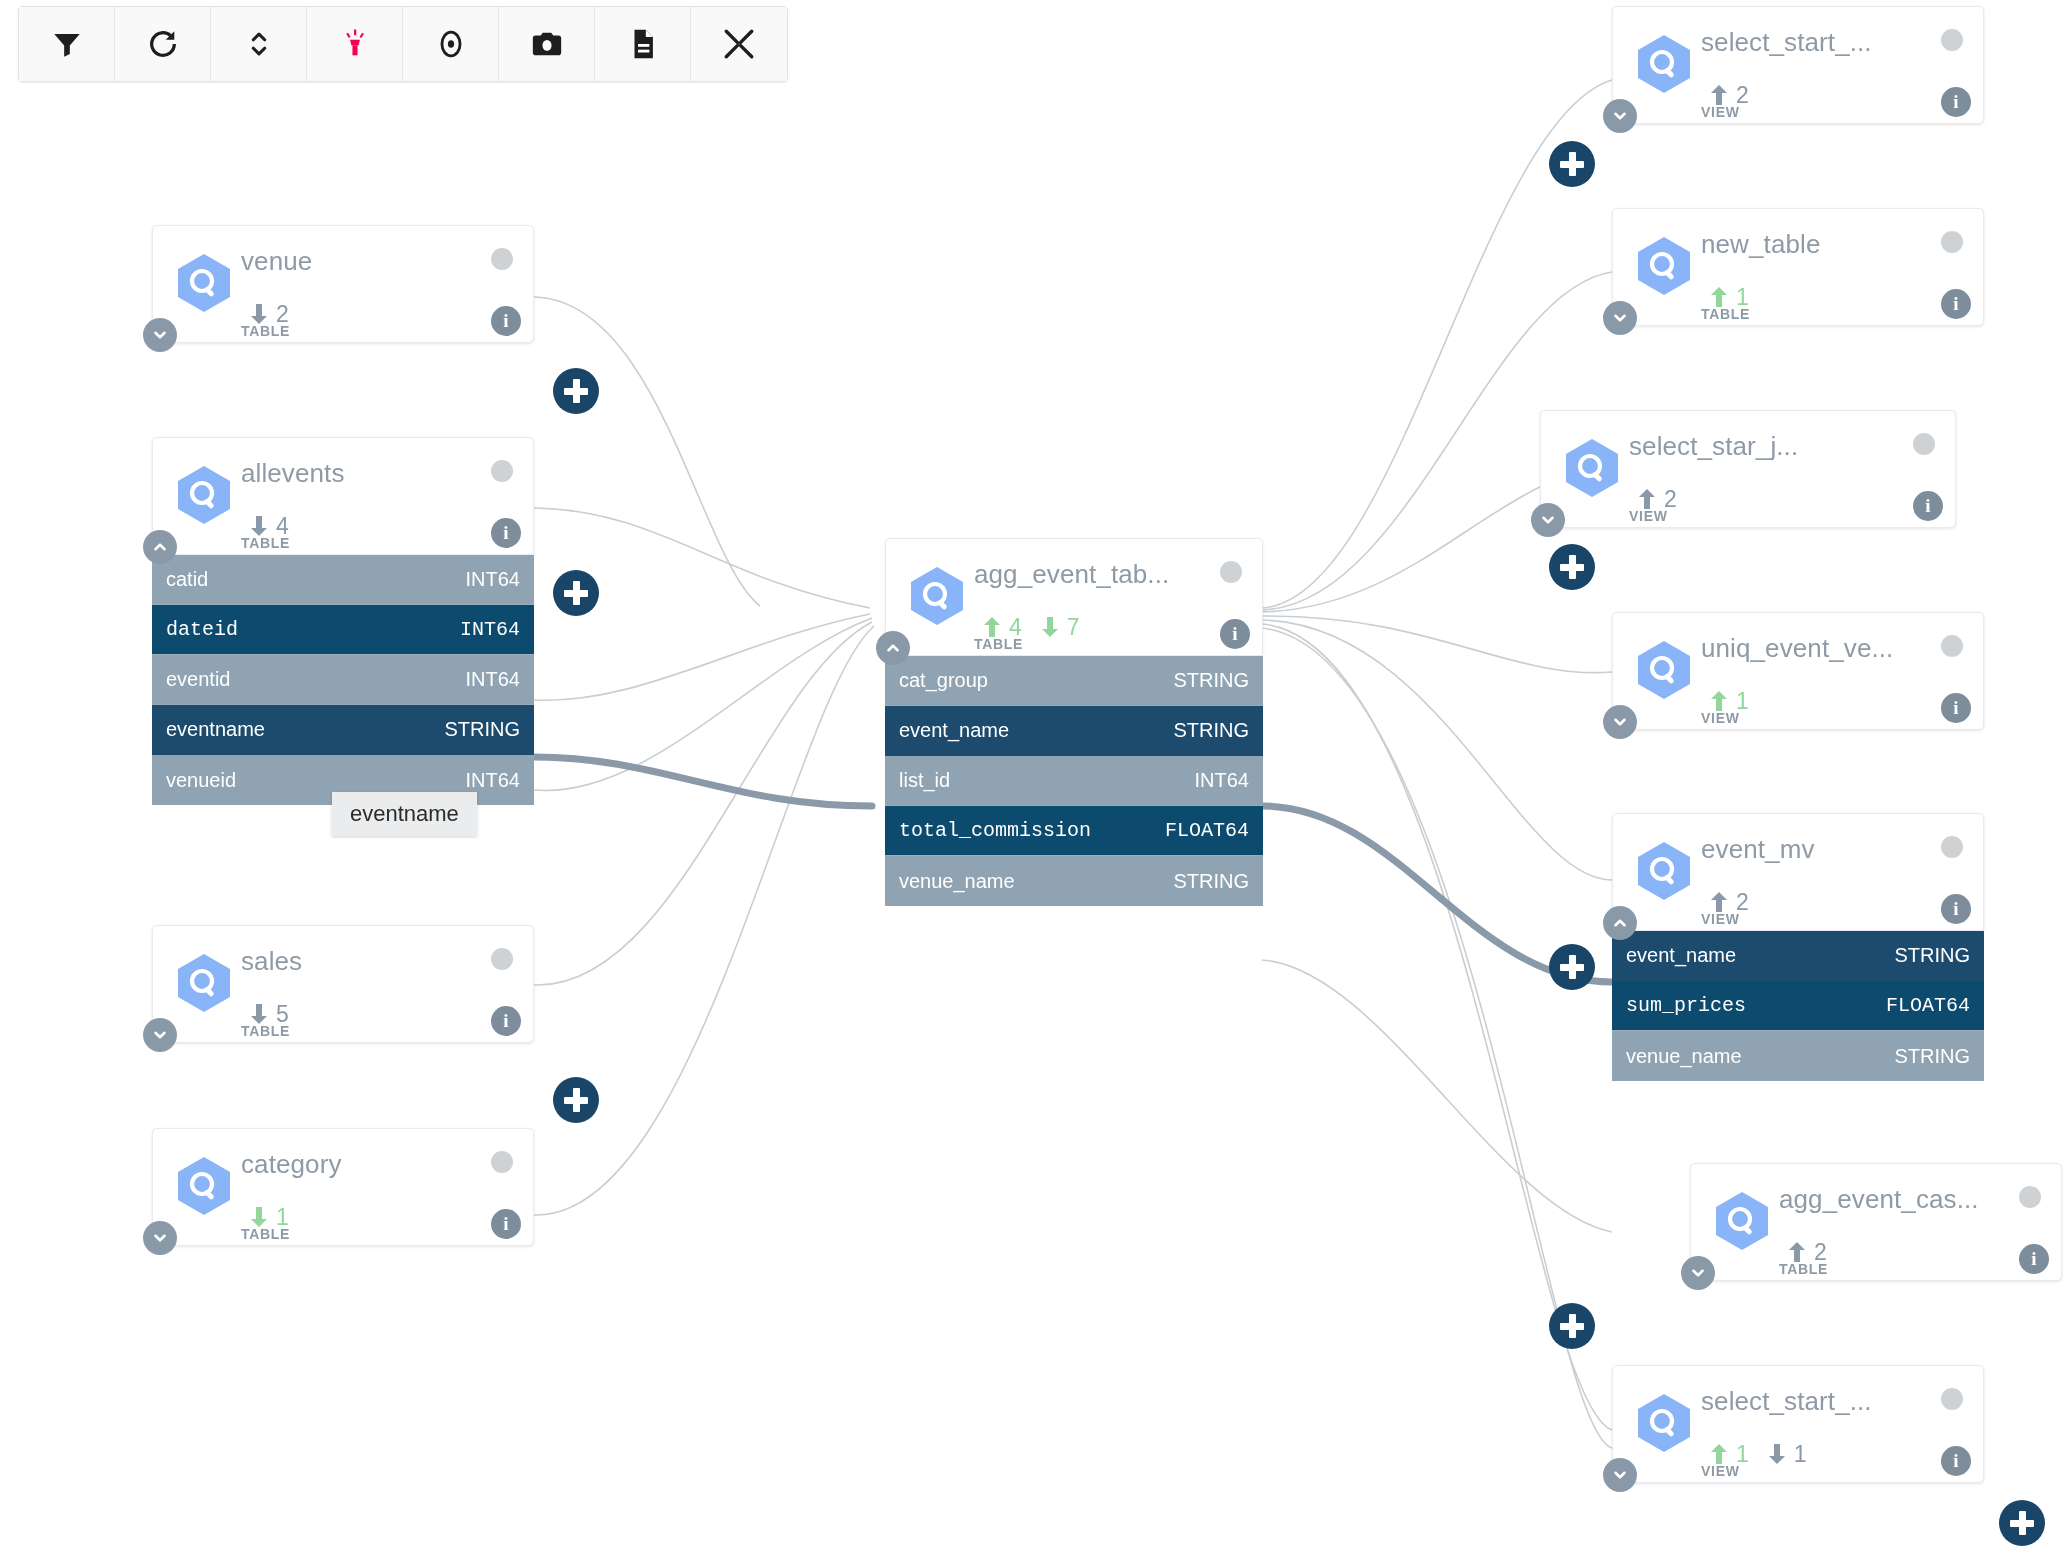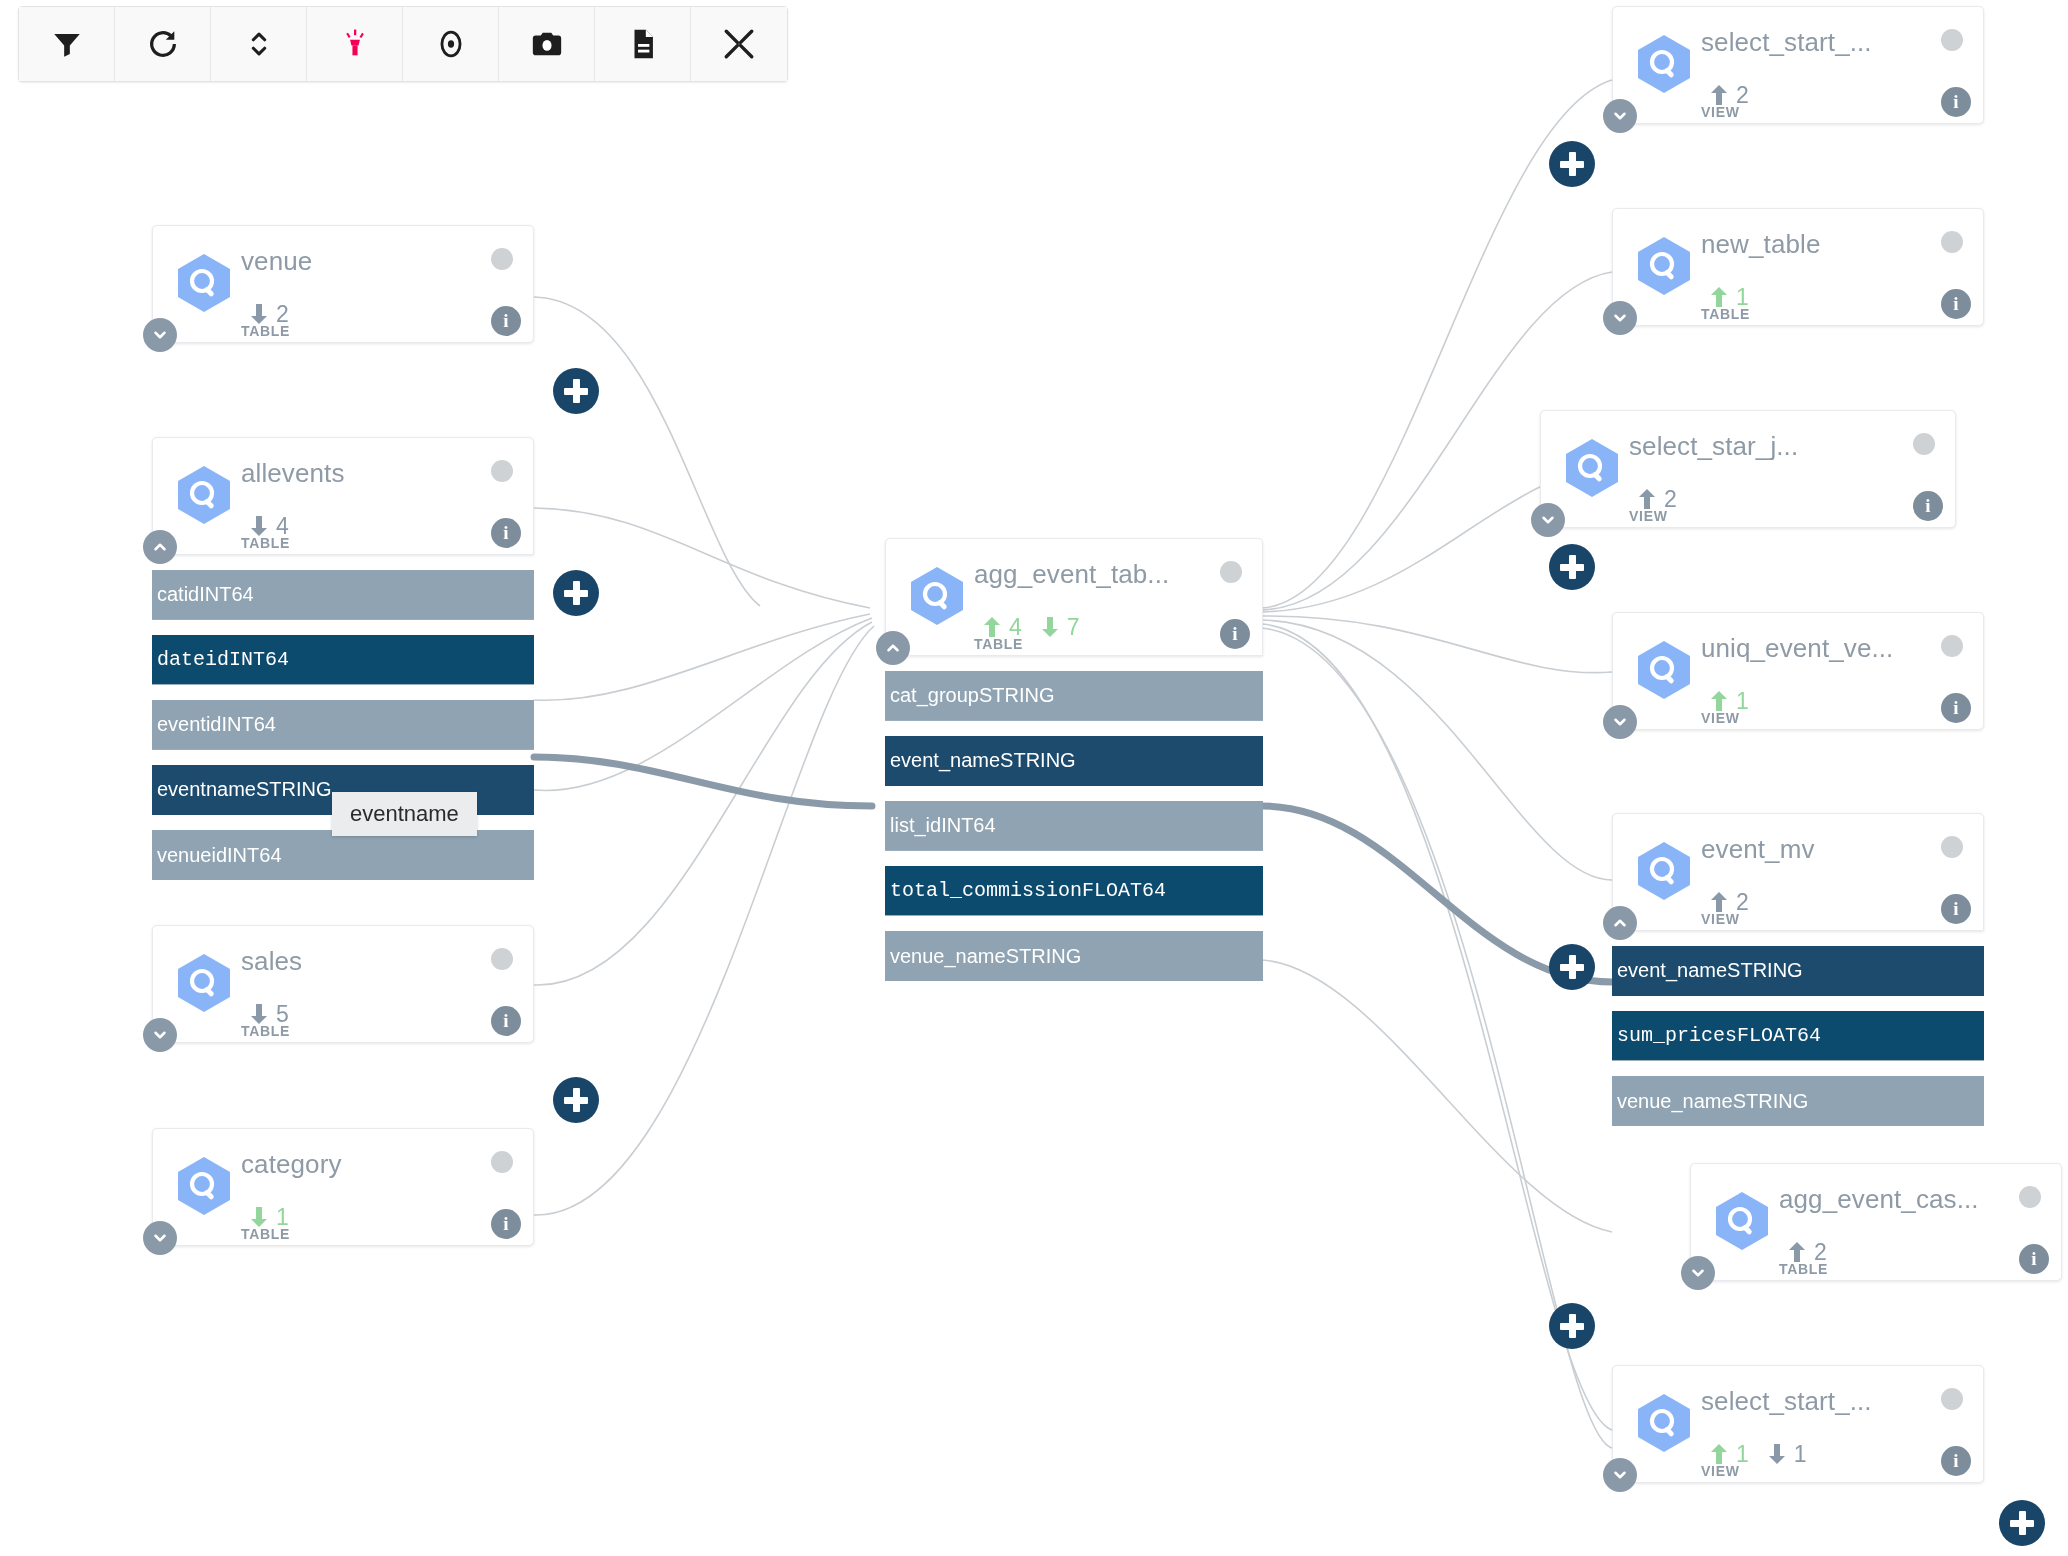--- a/index.html
+++ b/index.html
@@ -68,24 +68,24 @@
     position: absolute; right: 12px; bottom: 6px;
     width: 30px; height: 30px; border-radius: 50%;
     background: #7d8d9c; color: #fff; font-size: 19px; font-weight: 700;
     font-family: "Liberation Serif", serif;
     display: flex; align-items: center; justify-content: center; cursor: pointer;
   }
 
   
   .fields { position: relative; }
   .frow {
-    display: flex; align-items: center; 
-    height: 50px; padding: 0 5px;
+    display: flex; align-items: center; justify-content: space-between;
+    height: 50px; padding: 0 14px;
     background: #8fa3b2; color: #ffffff; font-size: 20px;
-    border-bottom: 1px solid #9badba; cursor: pointer; margin-top: 15px;
+    border-bottom: 1px solid #9badba; cursor: pointer;
   }
   .frow.alt { background: #0c4a6e; font-family: Liberation Mono, monospace; }
   .frow.hl { background: #1c4b6e; border-bottom-color: #1c4b6e; }
   .frow:last-child { border-bottom: none; }
   .ftype { font-size: 20px; }
 
   
   .plus {
     position: absolute; width: 46px; height: 46px; border-radius: 50%;
     background: #194569; display: flex; align-items: center; justify-content: center;

